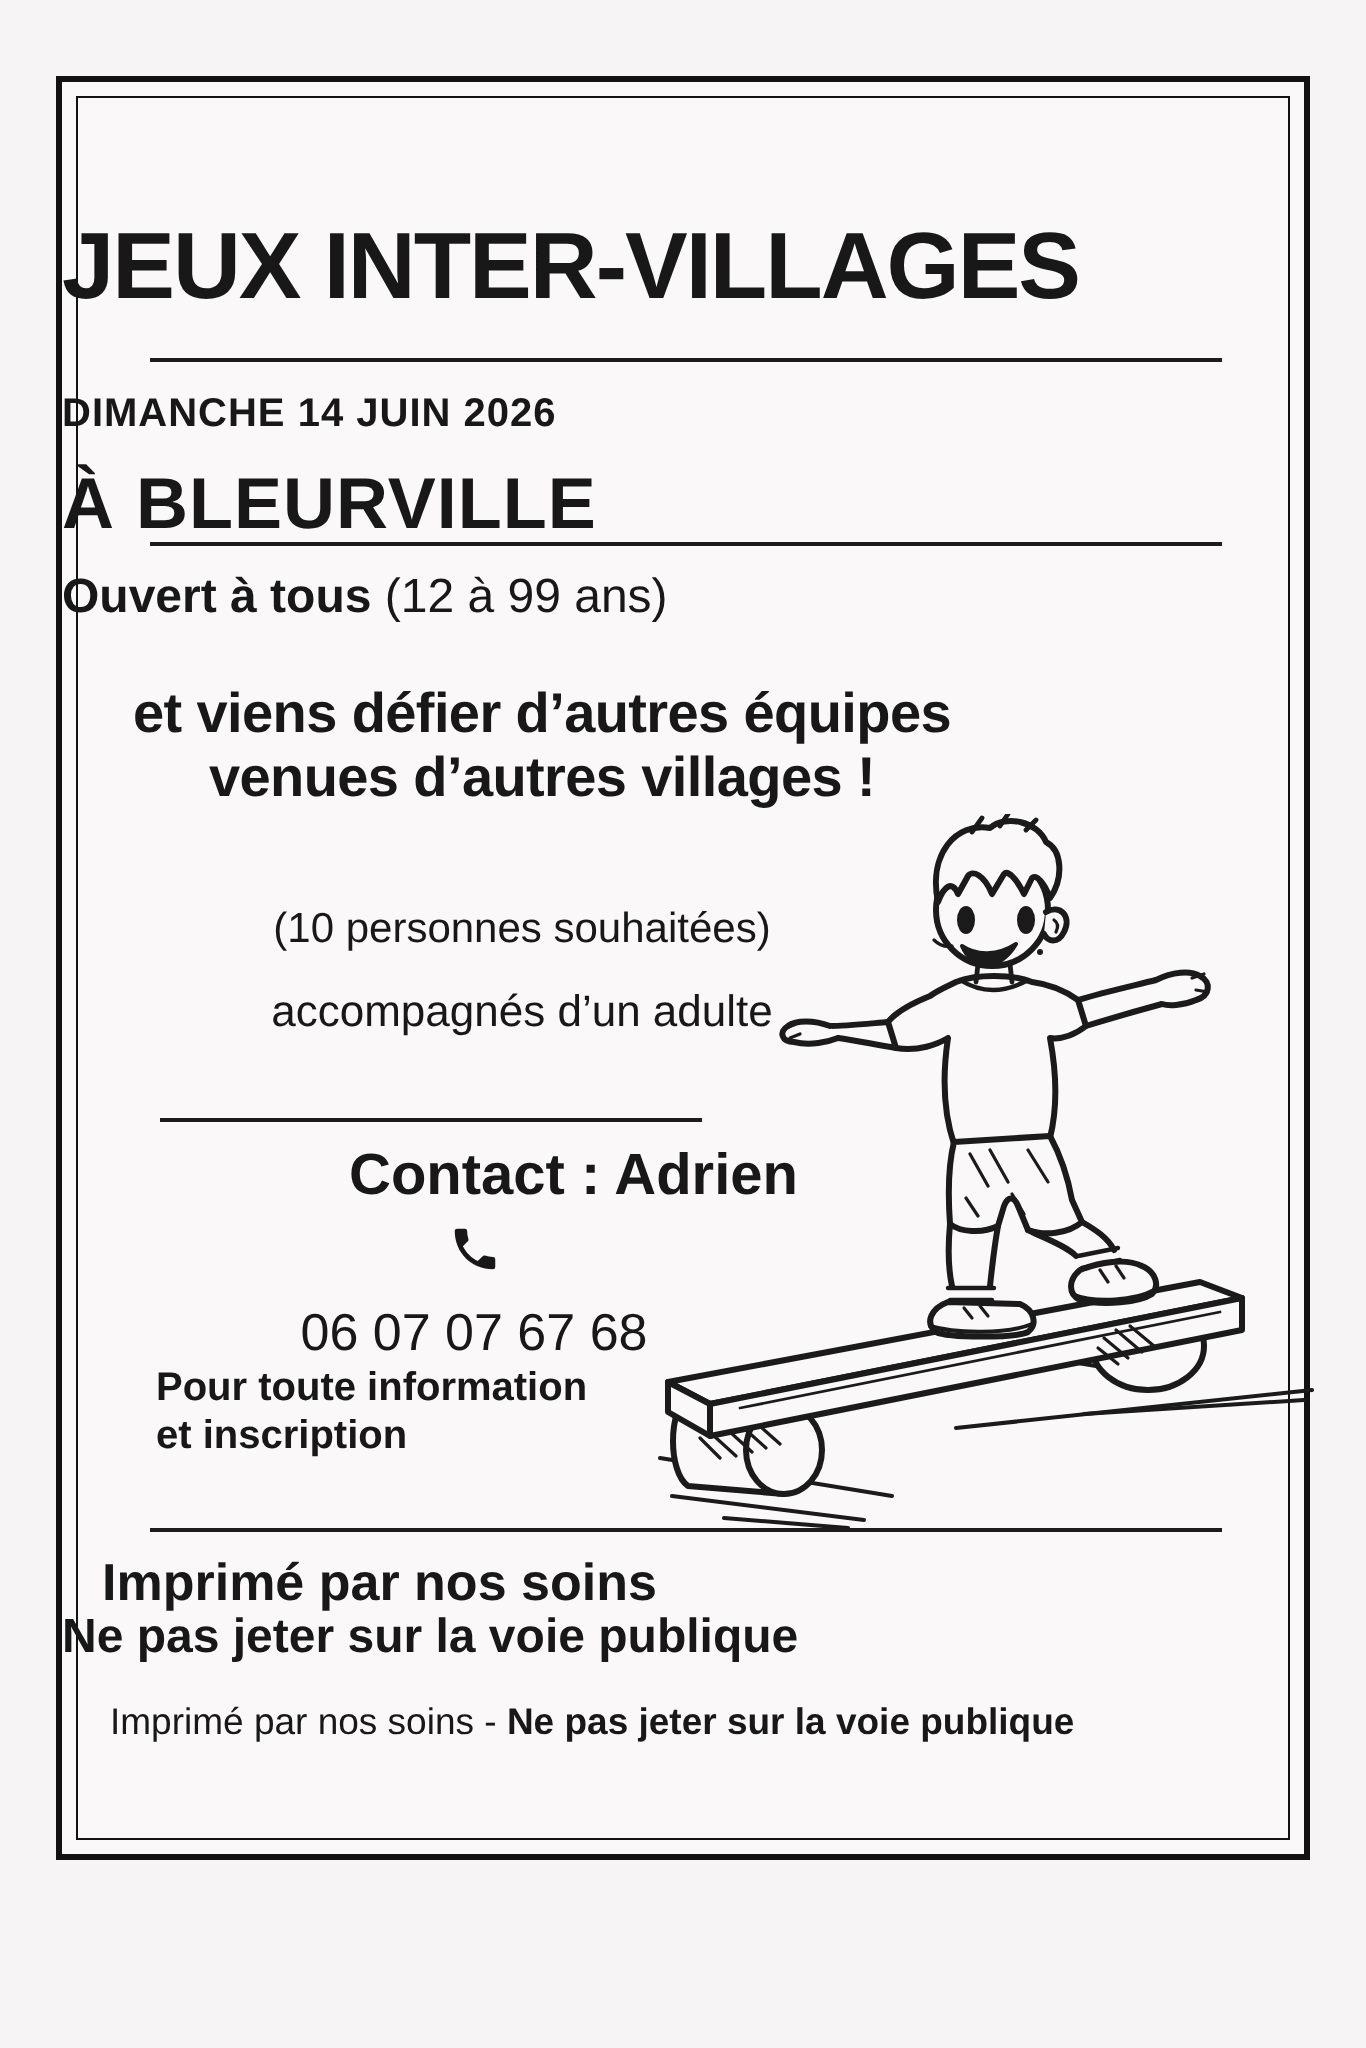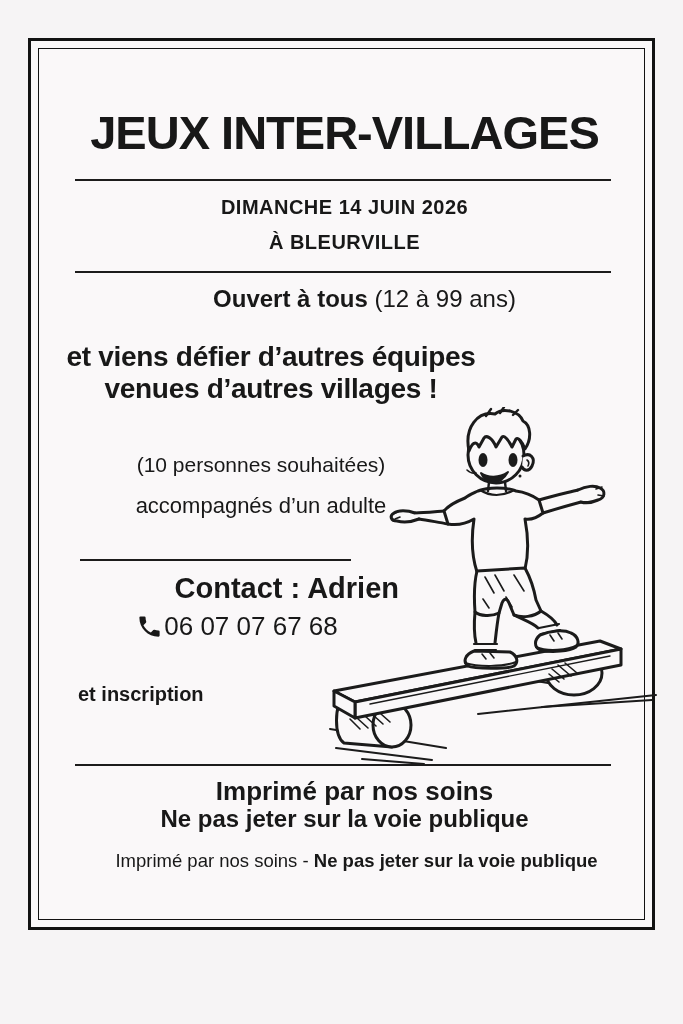--- a/index.html
+++ b/index.html
@@ -19,42 +19,42 @@
     border:3px solid #121212;
     background:#faf8f9;
   }
   .flyer-inner {
     position:absolute; left:7px; top:7px; right:7px; bottom:7px;
     border:1.5px solid #121212;
     pointer-events:none;
   }
   .content { position:absolute; left:0; top:0; width:627px; height:892px; }
   .abs { position:absolute; }
-  .ctr { width:100%; text-align:center; }
+  .ctr { width:100%; text-align:left; }
   .rule { position:absolute; height:2px; background:#1c1c1c; }
 
   .title {
     top:64px; font-size:47px; font-weight:bold; letter-spacing:-1px;
     white-space:nowrap;
   }
   .date-line { top:155px; font-size:20px; font-weight:bold; letter-spacing:.5px; }
-  .loc-line  { top:190px; font-size:20px; font-weight:bold; letter-spacing:.5px; }
-  .open-line { top:244px; font-size:24px;padding-left:40px; }
+  .loc-line  { top:190px; font-size:36px; font-weight:bold; letter-spacing:.5px; }
+  .open-line { top:244px; font-size:24px; }
   .open-line .b { font-weight:bold; }
 
   .pitch {
     top:300px; left:0; width:480px; text-align:center;
     font-size:28px; font-weight:bold; line-height:32px; letter-spacing:-.3px;
   }
   .note   { top:412px; left:0; width:460px; text-align:center; font-size:21px; }
   .minors { top:450px; left:0; width:460px; text-align:center; font-size:22px; line-height:30px; }
 
   .contact-h { top:531px; left:0; width:368px; text-align:right; font-size:29px; font-weight:bold; }
   .row { display:flex; align-items:center; justify-content:center; }
-  .phone-row { top:570px; left:0; width:412px; font-size:26px; gap:1px; }
+  .phone-row { top:570px; left:0; width:412px; font-size:26px; gap:13px;flex-direction:column; }
   .email-row { top:602px; left:0; width:374px; font-size:25px; gap:10px; }
   .icon { flex:0 0 auto; display:block; }
 
   .info { top:641px; left:47px; font-size:20px; font-weight:bold; line-height:24px; }
 
   .printed   { top:735px; font-size:26px; font-weight:bold;padding-left:20px; }
   .no-litter { top:764px; font-size:24px; font-weight:bold; }
   .small-line{ top:809px; font-size:18.5px;padding-left:24px; }
   .small-line .b { font-weight:bold; }
 
@@ -98,20 +98,21 @@
 
       <div class="abs row phone-row">
         <svg class="icon" width="27" height="27" viewBox="0 0 24 24">
           <path fill="#181818" d="M6.62 10.79c1.44 2.83 3.76 5.14 6.59 6.59l2.2-2.21a1 1 0 0 1 1.02-.24c1.12.37 2.33.57 3.57.57a1 1 0 0 1 1 1V20a1 1 0 0 1-1 1C10.4 21 3 13.6 3 4a1 1 0 0 1 1-1h3.5a1 1 0 0 1 1 1c0 1.25.2 2.45.57 3.57a1 1 0 0 1-.25 1.02l-2.2 2.2z"></path>
         </svg>
         <span>06 07 07 67 68</span>
       </div>
 
 
       <div class="abs info">
+        <div>Pour toute information</div>
         <div>et inscription</div>
       </div>
 
       <div class="illo">
         <svg viewBox="0 0 330 358">
           <g stroke="#1b1b1b" stroke-width="3" fill="none" stroke-linecap="round" stroke-linejoin="round">
 
             <g stroke-width="2">
               <path d="M2 322 L118 341"></path>
               <path d="M8 341 L104 353"></path>

